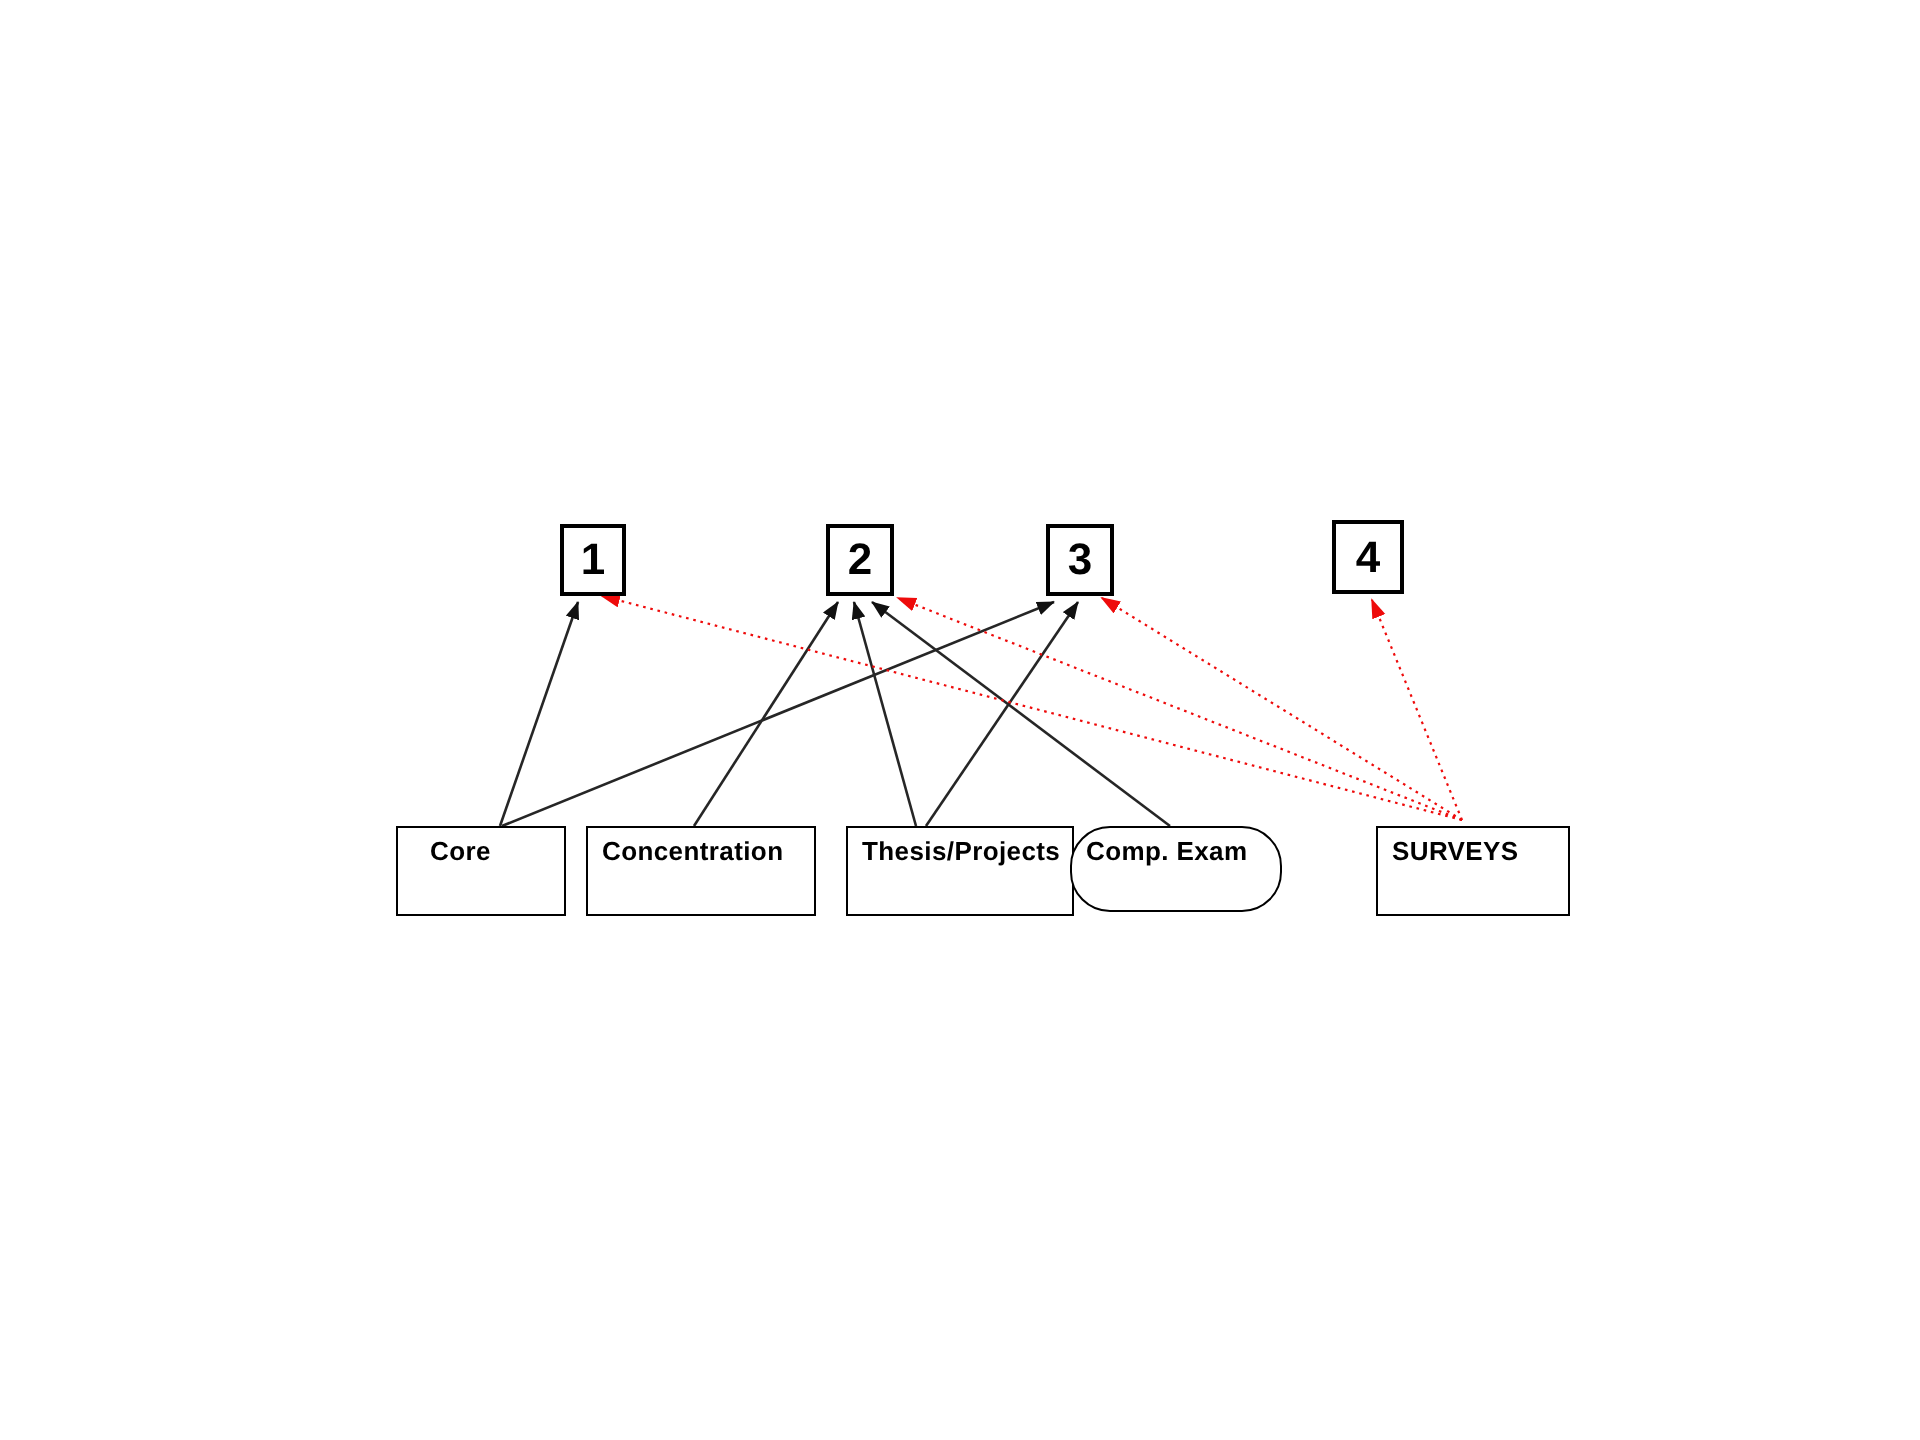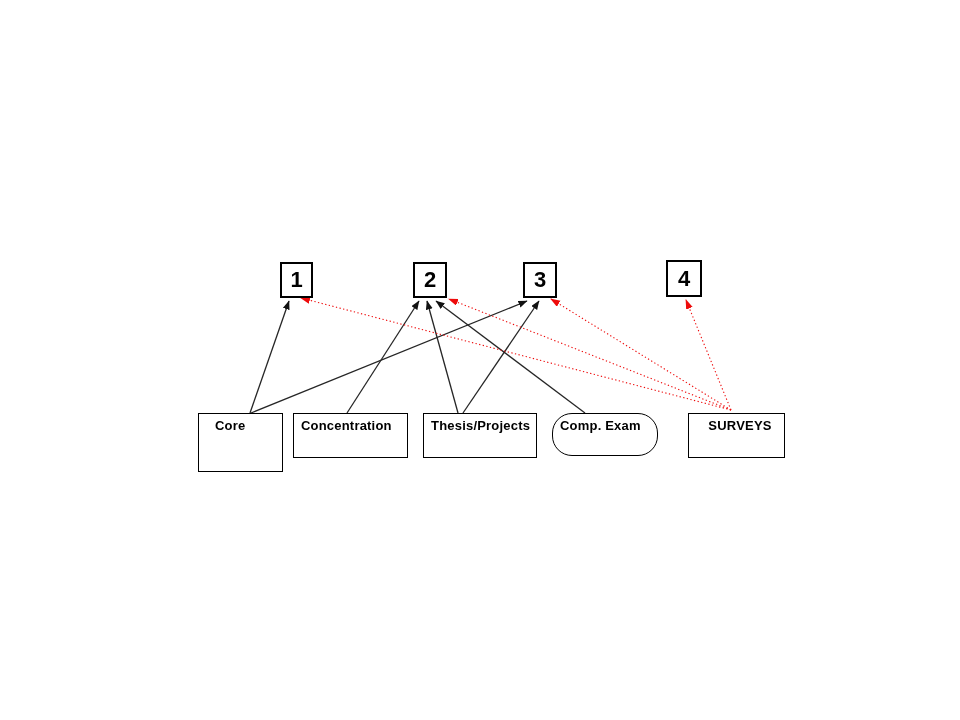--- a/index.html
+++ b/index.html
@@ -91,29 +91,29 @@
   <div class="top-node" style="left:413px; top:262px; width:34px; height:36px;">
     <span>2</span>
   </div>
   <div class="top-node" style="left:523px; top:262px; width:34px; height:36px;">
     <span>3</span>
   </div>
   <div class="top-node" style="left:666px; top:260px; width:36px; height:37px;">
     <span>4</span>
   </div>
 
-  <div class="bottom-node" style="left:198px; top:413px; width:85px; height:59px;padding-left:16px;">
+  <div class="bottom-node" style="left:198px; top:413px; width:85px; height:45px;padding-left:16px;">
     <span>Core</span>
   </div>
   <div class="bottom-node" style="left:423px; top:413px; width:114px; height:45px;">
     <span>Thesis/Projects</span>
   </div>
   <div class="bottom-node" style="left:293px; top:413px; width:115px; height:45px;">
     <span>Concentration</span>
   </div>
-  <div class="bottom-node" style="left:552px; top:413px; width:106px; height:43px;border-radius:20px;">
+  <div class="bottom-node" style="left:535px; top:413px; width:106px; height:43px;border-radius:20px;">
     <span>Comp. Exam</span>
   </div>
-  <div class="bottom-node" style="left:688px; top:413px; width:97px; height:45px;text-align:center;">
+  <div class="bottom-node" style="left:688px; top:413px; width:97px; height:45px;">
     <span>SURVEYS</span>
   </div>
 
 </div>
 
 </body></html>

